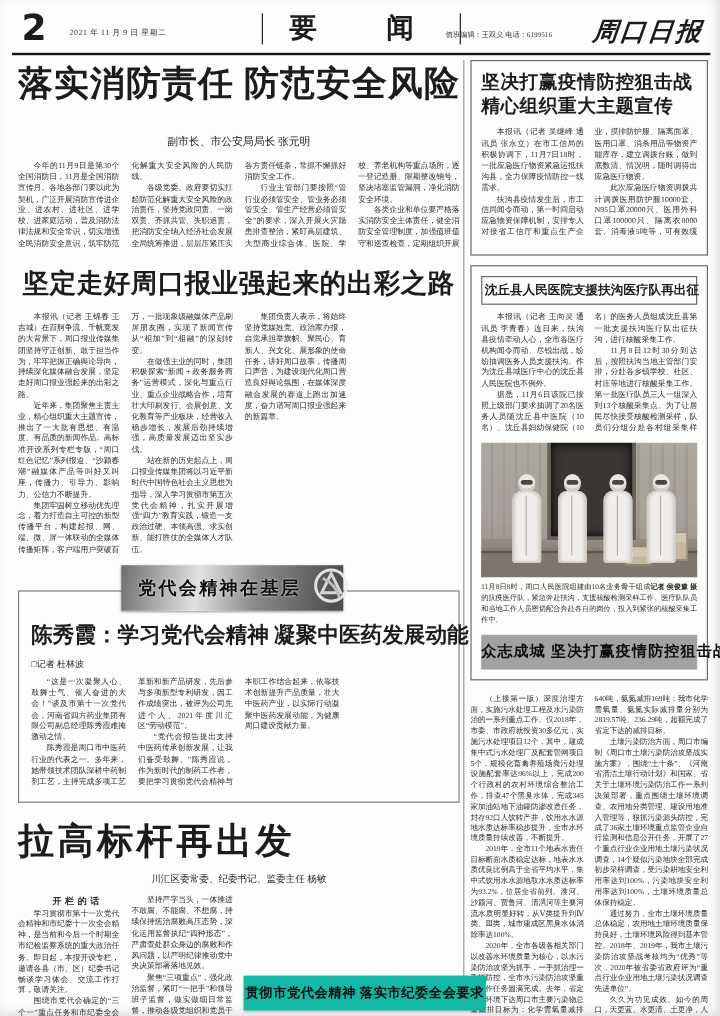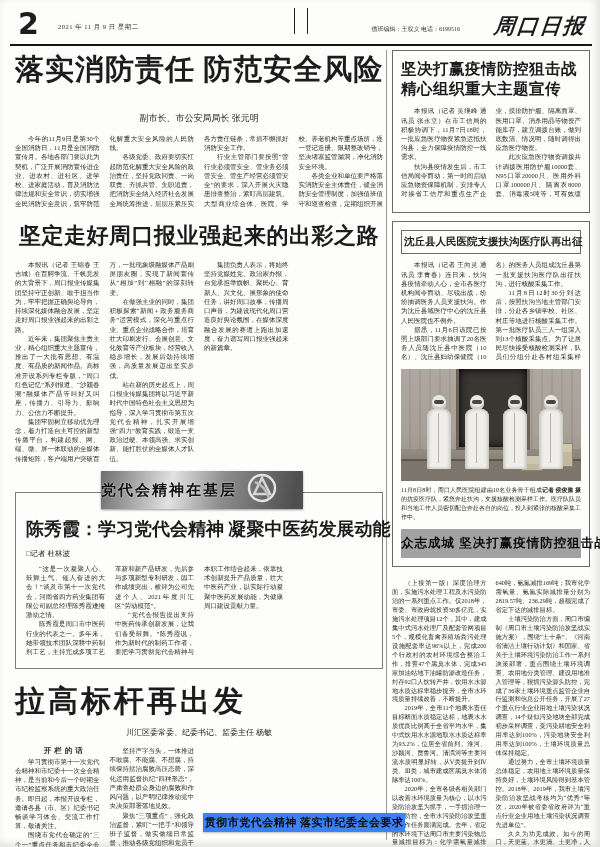--- a/index.html
+++ b/index.html
@@ -27,23 +27,23 @@
   
   .a-title{font-size:29px;font-weight:bold;text-align:center;letter-spacing:1px;white-space:nowrap;}
   .a-byline{font-size:9px;text-align:center;margin-top:22px;color:#222;}
   .a-body{margin-top:9px;column-count:4;column-gap:10px;height:80px;}
   
   .b-kicker{font-size:12px;font-weight:bold;text-align:center;margin-top:14px;letter-spacing:2px;}
   .b-title{font-size:22px;font-weight:bold;text-align:center;margin-top:7px;letter-spacing:.5px;white-space:nowrap;}
   .b-body{margin-top:9px;column-count:4;column-gap:10px;height:208px;}
   
   .chen-wrap{position:relative;margin-top:24px;}
-  .party-banner{position:absolute;top:-21px;left:86px;width:202px;height:38px;
+  .party-banner{position:absolute;top:-21px;left:86px;width:185px;height:38px;
        background:linear-gradient(100deg,#6e6e6e,#e2e2e2 35%,#8c8c8c 60%,#4f4f4f 95%);
-       display:flex;align-items:center;box-sizing:border-box;box-shadow:0 1px 2px rgba(0,0,0,.4);}
+       display:flex;align-items:center;padding-left:14px;box-sizing:border-box;box-shadow:0 1px 2px rgba(0,0,0,.4);}
   .party-banner .ptxt{font-size:15px;font-weight:bold;color:#101010;letter-spacing:2px;
        text-shadow:0 0 2px rgba(255,255,255,.8);white-space:nowrap;}
   .party-emblem{margin-left:8px;flex:0 0 auto;}
   .chen-box{border:1px solid #7d7d7d;padding:24px 10px 8px 10px;}
   .chen-title{font-size:18px;font-weight:bold;text-align:center;white-space:nowrap;}
   .chen-byline{font-size:7.5px;margin-top:8px;color:#222;}
   .chen-body{margin-top:5px;column-count:4;column-gap:10px;height:96px;}
   
   .c-title{font-size:30px;font-weight:bold;text-align:left;margin-top:12px;letter-spacing:3px;}
   .c-byline{font-size:8px;text-align:center;margin-top:5px;color:#222;}
@@ -78,34 +78,35 @@
   .person .visor{position:absolute;top:5px;left:9px;width:10px;height:4px;background:#4a463f;border-radius:2px;}
   .person .torso{position:absolute;top:14px;left:2px;width:24px;height:60px;border-radius:8px 8px 2px 2px;
         background:#efeeea;box-shadow:inset 2px 0 3px #c9c6be, inset -2px 0 3px #c9c6be;}
   .person .zip{position:absolute;top:18px;left:13px;width:1px;height:50px;background:#b5b1a8;}
   .caption{margin-top:5px;font-size:6px;line-height:1.5;text-align:justify;color:#2a2a2a;}
   .caption .credit{float:right;font-weight:bold;}
   .r2-banner{margin-top:7px;background:#a2a2a2;color:#0d0d0d;text-align:center;font-size:12.5px;
         font-weight:bold;letter-spacing:1px;padding:6px 0;white-space:nowrap;}
   .r3-body{margin-top:12px;column-count:2;column-gap:9px;height:276px;font-size:6.3px;}
   
-  .bottom-banner{position:absolute;left:203px;top:813px;width:202px;height:19px;background:#3b82f6;
+  .bottom-banner{position:absolute;left:203px;top:813px;width:202px;height:29px;background:#14b8a6;
         color:#0d0d0d;font-size:11px;font-weight:bold;display:flex;align-items:center;
         justify-content:center;letter-spacing:.5px;white-space:nowrap;box-shadow:0 1px 2px rgba(0,0,0,.25);}
 </style>
 </head>
 <body>
 
 <div class="page">
 
   <div class="hdr">
     <div class="pagenum">2</div>
     <div class="date">2021 年 11 月 9 日  星期二</div>
     <div class="section">
       <span class="bar"></span>
+      <span class="stxt">要  闻</span>
       <span class="bar"></span>
     </div>
     <div class="editor">值班编辑：王双义  电话：6199516</div>
     <div class="masthead">周口日报</div>
   </div>
   <div class="hdr-rule"></div>
   <div class="vdivider"></div>
 
   <div class="leftcol">
 

